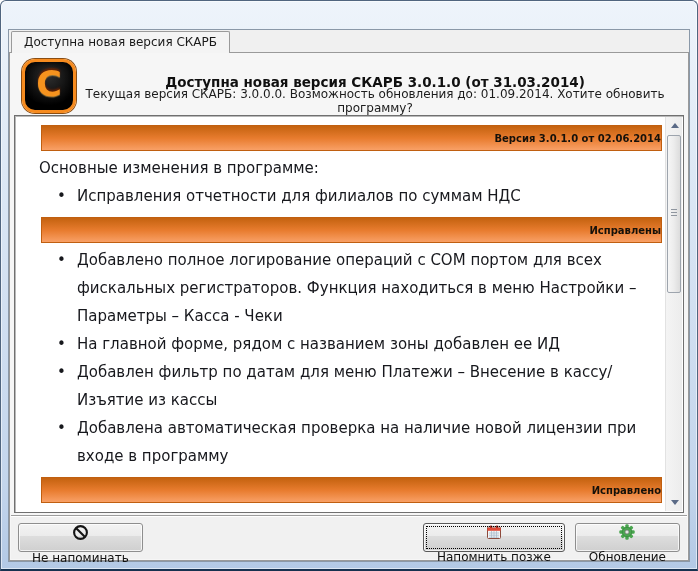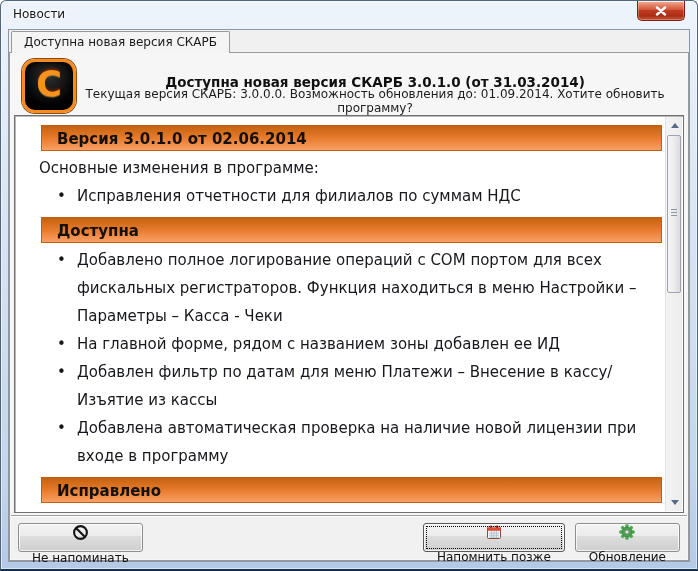--- a/index.html
+++ b/index.html
@@ -69,22 +69,22 @@
   .contentbox {
     position:absolute; left:4px; right:4px; top:62px; height:398px;
     background:#ffffff; border:1px solid #707070;
     box-shadow:inset 1px 1px 0 #b9b9b9;
   }
   .scrollarea {
     position:absolute; left:2px; top:2px; bottom:2px; right:19px;
     overflow:hidden; font-size:15px; line-height:28px; color:#17181d;
   }
   .block.banner {
-    margin:7px 2px 3px 24px; height:26px; line-height:26px; text-align:left;
-    font-weight:bold; font-size:15px; color:#15110a;
+    margin:7px 2px 3px 24px; height:26px; line-height:26px; text-align:right;
+    font-weight:bold; font-size:10px; color:#15110a;
     background:linear-gradient(180deg,#c4620f 0%,#e87c2f 52%,#f9a066 100%);
     border:1px solid #c05f10;
     padding-left:15px;
   }
   .block.paragraph { padding-left:22px; }
   .block.bullet { display:flex; padding-left:40px; }
   .block .marker { flex:0 0 20px; }
   .block.bullet .marker { font-size:15px; }
   .block .btext { flex:1; padding-right:6px; }
 
@@ -126,30 +126,20 @@
     box-shadow:inset 0 0 0 1px rgba(255,255,255,.75); cursor:default;flex-direction:column;
   }
   .btn.focused { border-color:#595959; outline:1px dotted #000; outline-offset:-4px;margin-left:36px; }
   .btn svg { flex:0 0 auto; }
 </style>
 </head>
 <body>
 
 <div class="window">
 
-  <div class="titlebar">
-    <span class="title-text">Новости</span>
-    <div class="close-btn">
-      <span>
-        <svg width="12" height="10" viewBox="0 0 12 10">
-            <path d="M2 1.5 L10 8.5 M10 1.5 L2 8.5" stroke="#ffffff" stroke-width="2.4" stroke-linecap="round"></path>
-          </svg>
-      </span>
-    </div>
-  </div>
 
   <div class="client">
     <div class="tabstrip">
       <div class="tab">Доступна новая версия СКАРБ</div>
     </div>
 
     <div class="tabpage">
 
       <div class="logo">
         <span class="logo-letter">C</span>
@@ -158,21 +148,21 @@
       <div class="hdr-sub">Текущая версия СКАРБ: 3.0.0.0. Возможность обновления до: 01.09.2014. Хотите обновить программу?</div>
 
       <div class="contentbox">
         <div class="scrollarea">
             <div class="block banner">Версия 3.0.1.0 от 02.06.2014</div>
             <div class="block paragraph">Основные изменения в программе:</div>
             <div class="block bullet">
               <span class="marker">•</span>
               <span class="btext">Исправления отчетности для филиалов по суммам НДС</span>
             </div>
-            <div class="block banner">Доступна</div>
+            <div class="block banner">Исправлены</div>
             <div class="block bullet">
               <span class="marker">•</span>
               <span class="btext">Добавлено полное логирование операций с COM портом для всех фискальных регистраторов. Функция находиться в меню Настройки – Параметры – Касса - Чеки</span>
             </div>
             <div class="block bullet">
               <span class="marker">•</span>
               <span class="btext">На главной форме, рядом с названием зоны добавлен ее ИД</span>
             </div>
             <div class="block bullet">
               <span class="marker">•</span>

